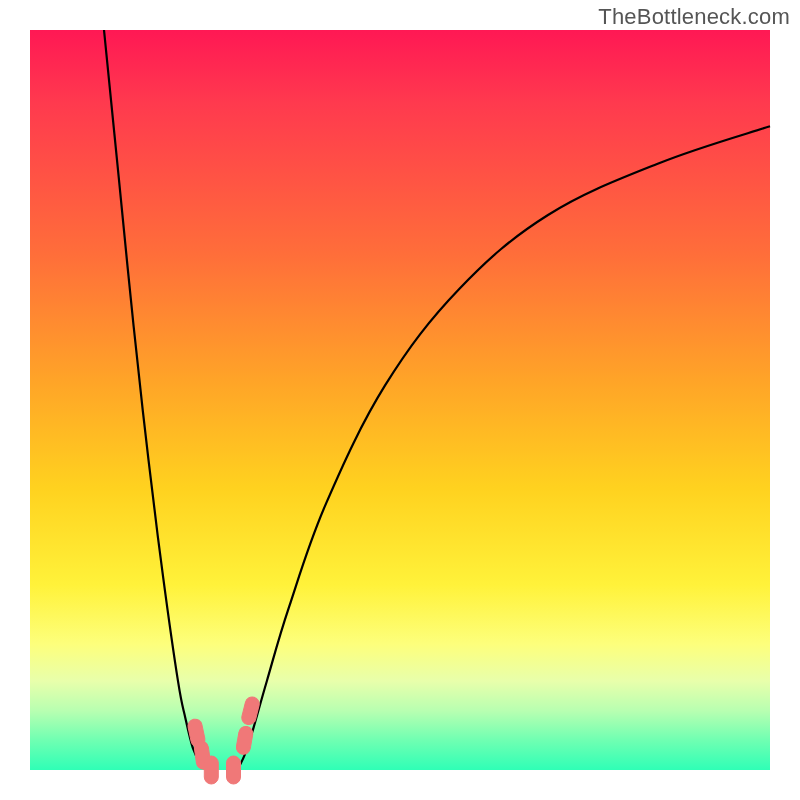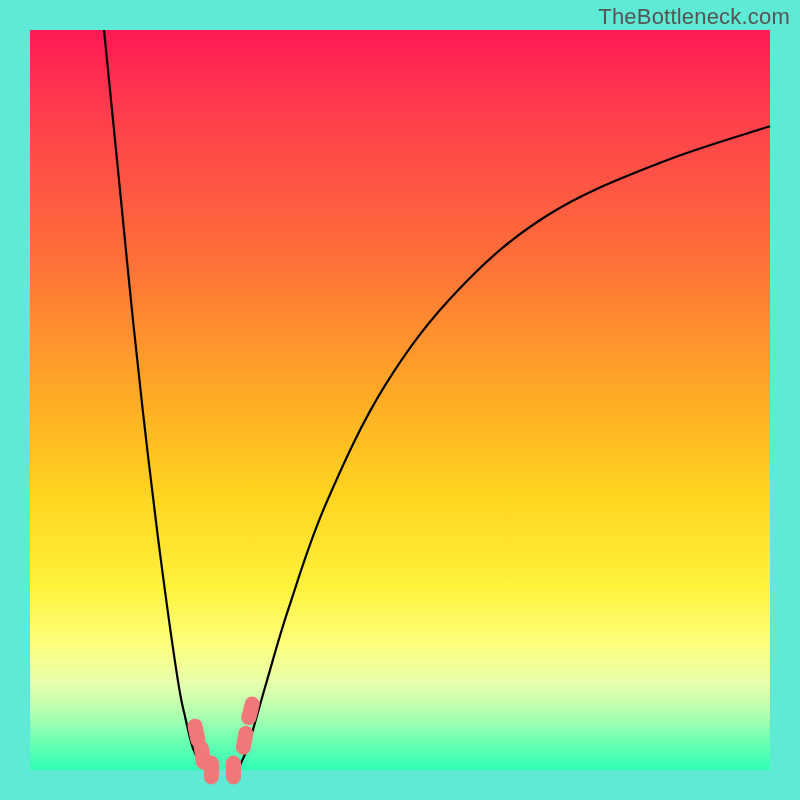--- a/index.html
+++ b/index.html
@@ -10,21 +10,21 @@
     background: #000;
     overflow: hidden;
     font-family: Arial, Helvetica, sans-serif;
   }
   .frame {
     position: absolute;
     top: 0;
     left: 0;
     width: 800px;
     height: 800px;
-    background: #5eead4;
+    background: #ffffff;
   }
   .plot {
     position: absolute;
     top: 30px;
     left: 30px;
     width: 740px;
     height: 740px;
     
     background: linear-gradient(
       to bottom,

